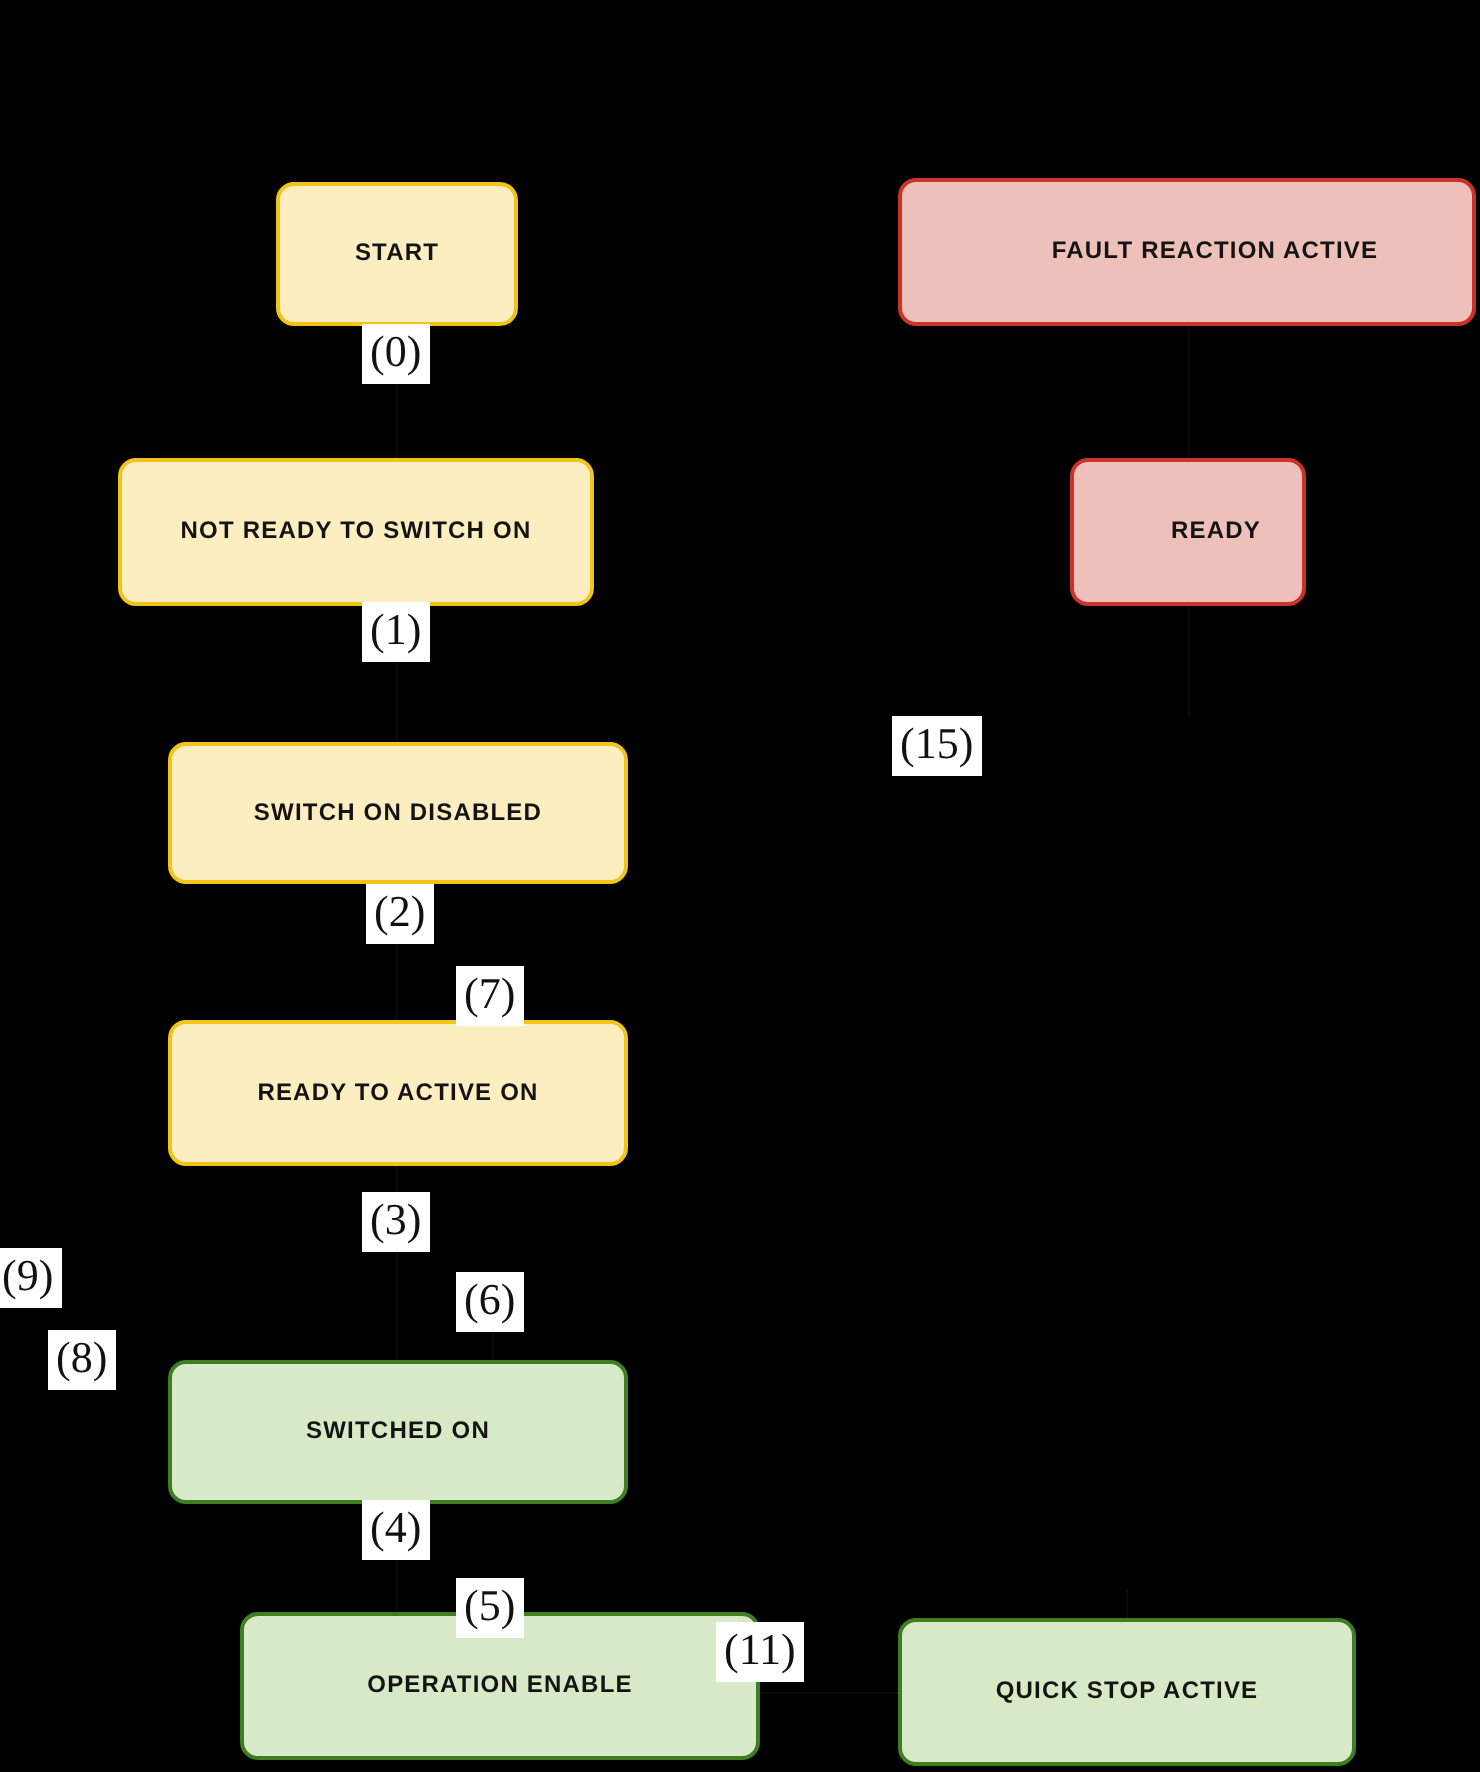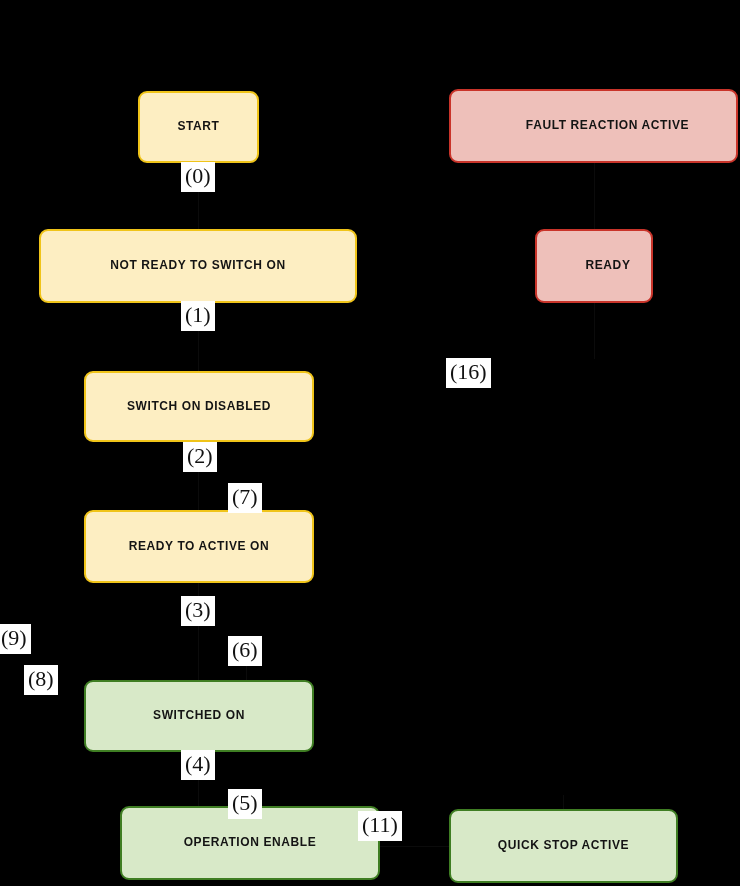--- a/index.html
+++ b/index.html
@@ -79,21 +79,21 @@
       <div class="connector" style="left: 563px; top: 795px; width: 1px; height: 15px;"></div>
       <div class="connector" style="left: 314px; top: 846px; width: 136px; height: 1px;"></div>
     </div>
   <div id="state-layer">
       <div class="state-box yellow" style="left: 138px; top: 91px; width: 121px; height: 72px;">
         <span>START</span>
       </div>
       <div class="state-box red" style="left: 449px; top: 89px; width: 289px; height: 74px;">
         <span>FAULT REACTION ACTIVE</span>
       </div>
-      <div class="state-box yellow" style="left: 39px; top: 229px; width: 318px; height: 74px;">
+      <div class="state-box yellow" style="left: 59px; top: 229px; width: 238px; height: 74px;">
         <span>NOT READY TO SWITCH ON</span>
       </div>
       <div class="state-box red" style="left: 535px; top: 229px; width: 118px; height: 74px;">
         <span>READY</span>
       </div>
       <div class="state-box yellow" style="left: 84px; top: 371px; width: 230px; height: 71px;">
         <span>SWITCH ON DISABLED</span>
       </div>
       <div class="state-box yellow" style="left: 84px; top: 510px; width: 230px; height: 73px;">
         <span>READY TO ACTIVE ON</span>
@@ -104,21 +104,21 @@
       <div class="state-box green" style="left: 84px; top: 806px; width: 260px; height: 74px; margin-left: 36px;">
         <span>OPERATION ENABLE</span>
       </div>
       <div class="state-box green" style="left: 449px; top: 809px; width: 229px; height: 74px;">
         <span>QUICK STOP ACTIVE</span>
       </div>
     </div>
   <div id="label-layer">
       <div class="edge-label" style="left: 181px; top: 162px;">(0)</div>
       <div class="edge-label" style="left: 181px; top: 301px;">(1)</div>
-      <div class="edge-label" style="left: 446px; top: 358px;">(16)</div>
+      <div class="edge-label" style="left: 446px; top: 358px;">(15)</div>
       <div class="edge-label" style="left: 183px; top: 442px;">(2)</div>
       <div class="edge-label" style="left: 228px; top: 483px;">(7)</div>
       <div class="edge-label" style="left: 181px; top: 596px;">(3)</div>
       <div class="edge-label" style="left: -3px; top: 624px;">(9)</div>
       <div class="edge-label" style="left: 228px; top: 636px;">(6)</div>
       <div class="edge-label" style="left: 24px; top: 665px;">(8)</div>
       <div class="edge-label" style="left: 181px; top: 750px;">(4)</div>
       <div class="edge-label" style="left: 228px; top: 789px;">(5)</div>
       <div class="edge-label" style="left: 358px; top: 811px;">(11)</div>
     </div>

